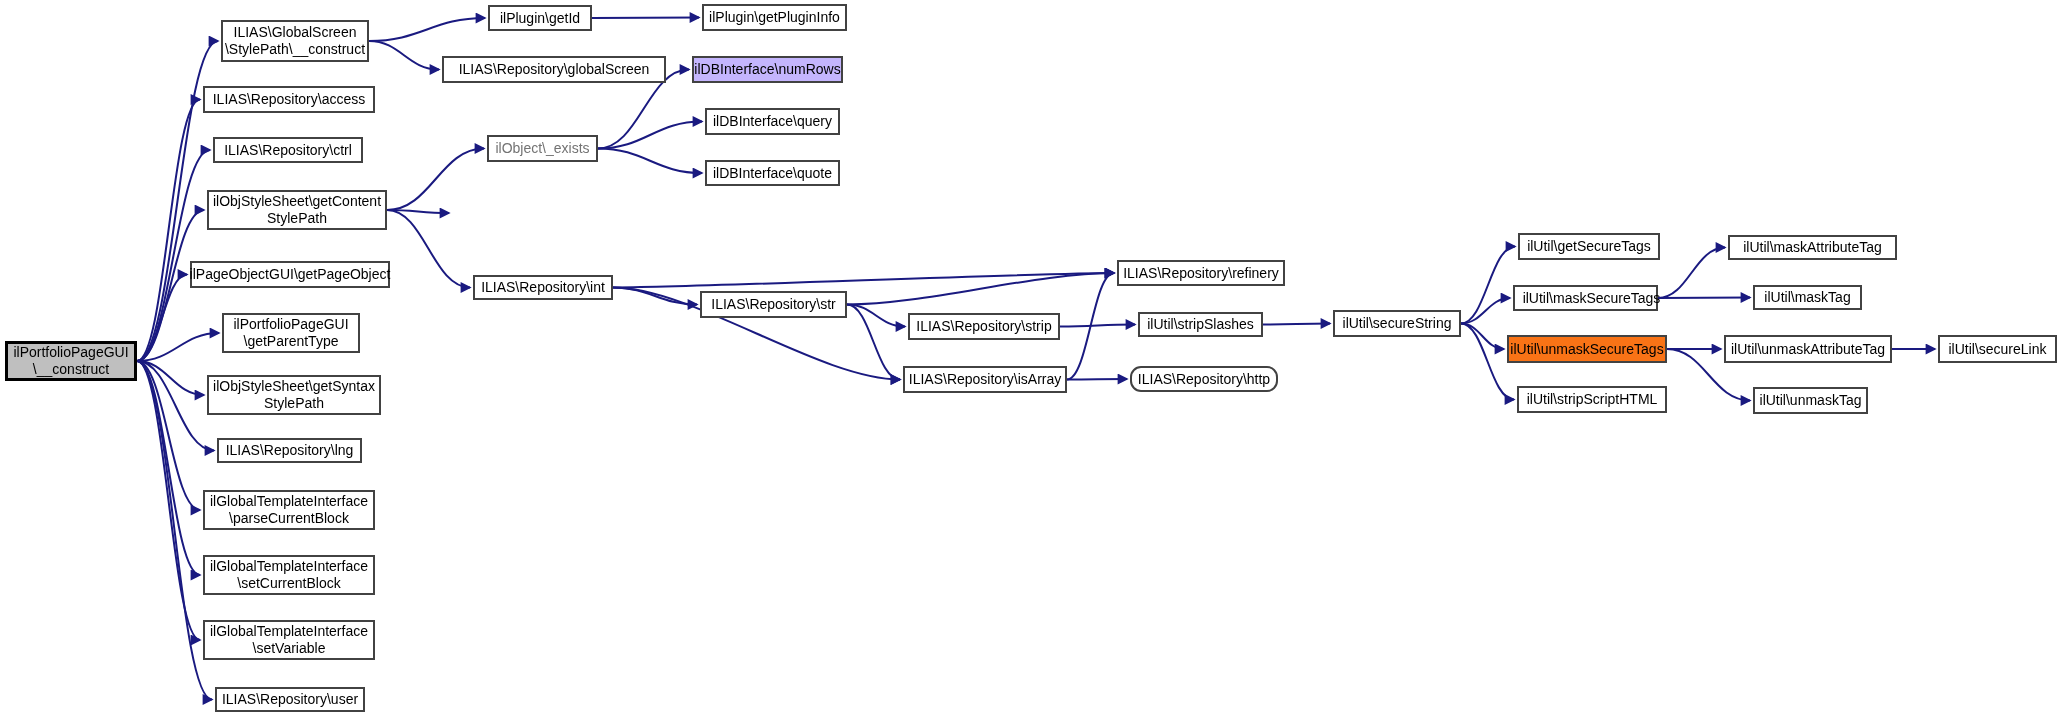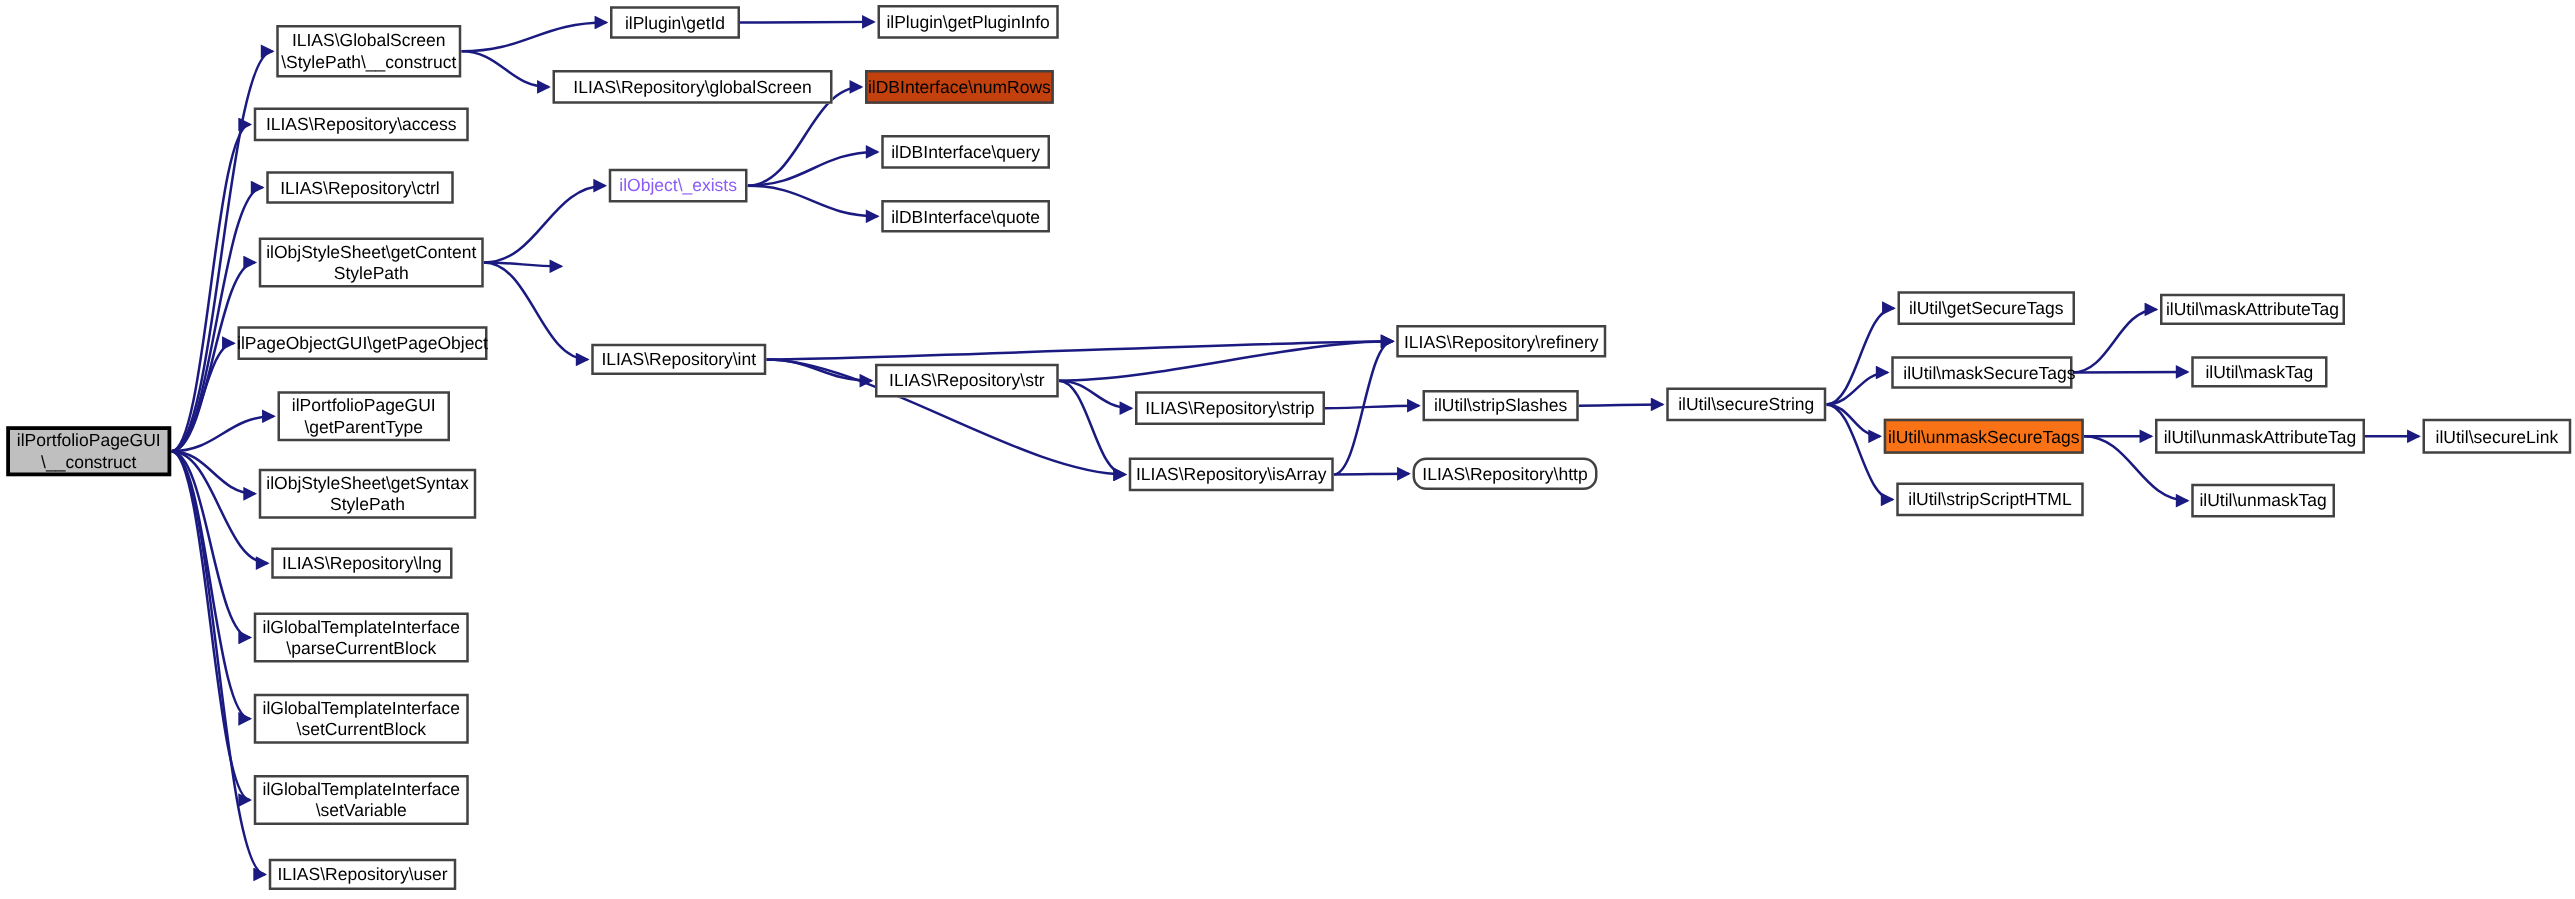--- a/index.html
+++ b/index.html
@@ -84,24 +84,24 @@
       </g>
   </svg>
 
 <div class="node root" style="left: 5px; top: 341px; width: 132px; height: 40px; border-color: rgb(0, 0, 0); background: rgb(191, 191, 191); color: rgb(0, 0, 0);">ilPortfolioPageGUI
 \__construct</div>
     <div class="node" style="left: 221px; top: 20px; width: 148px; height: 42px; border-color: rgb(66, 66, 66); background: rgb(255, 255, 255); color: rgb(0, 0, 0);">ILIAS\GlobalScreen
 \StylePath\__construct</div>
     <div class="node" style="left: 488px; top: 5px; width: 104px; height: 26px; border-color: rgb(66, 66, 66); background: rgb(255, 255, 255); color: rgb(0, 0, 0);">ilPlugin\getId</div>
     <div class="node" style="left: 702px; top: 4px; width: 145px; height: 27px; border-color: rgb(66, 66, 66); background: rgb(255, 255, 255); color: rgb(0, 0, 0);">ilPlugin\getPluginInfo</div>
     <div class="node" style="left: 442px; top: 56px; width: 224px; height: 27px; border-color: rgb(66, 66, 66); background: rgb(255, 255, 255); color: rgb(0, 0, 0);">ILIAS\Repository\globalScreen</div>
-    <div class="node" style="left: 692px; top: 56px; width: 151px; height: 27px; border-color: rgb(66, 66, 66); background: #c2410c; color: rgb(0, 0, 0);">ilDBInterface\numRows</div>
+    <div class="node" style="left: 692px; top: 56px; width: 151px; height: 27px; border-color: rgb(66, 66, 66); background: #c4b5fd; color: rgb(0, 0, 0);">ilDBInterface\numRows</div>
     <div class="node" style="left: 203px; top: 86px; width: 172px; height: 27px; border-color: rgb(66, 66, 66); background: rgb(255, 255, 255); color: rgb(0, 0, 0);">ILIAS\Repository\access</div>
     <div class="node" style="left: 213px; top: 137px; width: 150px; height: 26px; border-color: rgb(66, 66, 66); background: rgb(255, 255, 255); color: rgb(0, 0, 0);">ILIAS\Repository\ctrl</div>
-    <div class="node" style="left: 487px; top: 135px; width: 111px; height: 27px; border-color: rgb(66, 66, 66); background: rgb(255, 255, 255); color: #8b5cf6;">ilObject\_exists</div>
+    <div class="node" style="left: 487px; top: 135px; width: 111px; height: 27px; border-color: rgb(66, 66, 66); background: rgb(255, 255, 255); color: #737373;">ilObject\_exists</div>
     <div class="node" style="left: 705px; top: 108px; width: 135px; height: 27px; border-color: rgb(66, 66, 66); background: rgb(255, 255, 255); color: rgb(0, 0, 0);">ilDBInterface\query</div>
     <div class="node" style="left: 705px; top: 160px; width: 135px; height: 26px; border-color: rgb(66, 66, 66); background: rgb(255, 255, 255); color: rgb(0, 0, 0);">ilDBInterface\quote</div>
     <div class="node" style="left: 207px; top: 190px; width: 180px; height: 40px; border-color: rgb(66, 66, 66); background: rgb(255, 255, 255); color: rgb(0, 0, 0);">ilObjStyleSheet\getContent
 StylePath</div>
     <div class="node" style="left: 190px; top: 261px; width: 200px; height: 27px; border-color: rgb(66, 66, 66); background: rgb(255, 255, 255); color: rgb(0, 0, 0);">ilPageObjectGUI\getPageObject</div>
     <div class="node" style="left: 473px; top: 275px; width: 140px; height: 25px; border-color: rgb(66, 66, 66); background: rgb(255, 255, 255); color: rgb(0, 0, 0);">ILIAS\Repository\int</div>
     <div class="node" style="left: 700px; top: 291px; width: 147px; height: 27px; border-color: rgb(66, 66, 66); background: rgb(255, 255, 255); color: rgb(0, 0, 0);">ILIAS\Repository\str</div>
     <div class="node" style="left: 1117px; top: 260px; width: 168px; height: 26px; border-color: rgb(66, 66, 66); background: rgb(255, 255, 255); color: rgb(0, 0, 0);">ILIAS\Repository\refinery</div>
     <div class="node" style="left: 908px; top: 313px; width: 152px; height: 27px; border-color: rgb(66, 66, 66); background: rgb(255, 255, 255); color: rgb(0, 0, 0);">ILIAS\Repository\strip</div>
     <div class="node" style="left: 1138px; top: 312px; width: 125px; height: 25px; border-color: rgb(66, 66, 66); background: rgb(255, 255, 255); color: rgb(0, 0, 0);">ilUtil\stripSlashes</div>
@@ -114,21 +114,21 @@
 StylePath</div>
     <div class="node" style="left: 217px; top: 438px; width: 145px; height: 25px; border-color: rgb(66, 66, 66); background: rgb(255, 255, 255); color: rgb(0, 0, 0);">ILIAS\Repository\lng</div>
     <div class="node" style="left: 203px; top: 490px; width: 172px; height: 40px; border-color: rgb(66, 66, 66); background: rgb(255, 255, 255); color: rgb(0, 0, 0);">ilGlobalTemplateInterface
 \parseCurrentBlock</div>
     <div class="node" style="left: 203px; top: 555px; width: 172px; height: 40px; border-color: rgb(66, 66, 66); background: rgb(255, 255, 255); color: rgb(0, 0, 0);">ilGlobalTemplateInterface
 \setCurrentBlock</div>
     <div class="node" style="left: 203px; top: 620px; width: 172px; height: 40px; border-color: rgb(66, 66, 66); background: rgb(255, 255, 255); color: rgb(0, 0, 0);">ilGlobalTemplateInterface
 \setVariable</div>
     <div class="node" style="left: 215px; top: 687px; width: 150px; height: 25px; border-color: rgb(66, 66, 66); background: rgb(255, 255, 255); color: rgb(0, 0, 0);">ILIAS\Repository\user</div>
     <div class="node" style="left: 1518px; top: 233px; width: 142px; height: 27px; border-color: rgb(66, 66, 66); background: rgb(255, 255, 255); color: rgb(0, 0, 0);">ilUtil\getSecureTags</div>
-    <div class="node" style="left: 1728px; top: 235px; width: 148px; height: 25px; border-color: rgb(66, 66, 66); background: rgb(255, 255, 255); color: rgb(0, 0, 0);">ilUtil\maskAttributeTag</div>
+    <div class="node" style="left: 1728px; top: 235px; width: 169px; height: 25px; border-color: rgb(66, 66, 66); background: rgb(255, 255, 255); color: rgb(0, 0, 0);">ilUtil\maskAttributeTag</div>
     <div class="node" style="left: 1513px; top: 285px; width: 145px; height: 26px; border-color: rgb(66, 66, 66); background: rgb(255, 255, 255); color: rgb(0, 0, 0); padding-left: 12px;">ilUtil\maskSecureTags</div>
     <div class="node" style="left: 1753px; top: 285px; width: 109px; height: 25px; border-color: rgb(66, 66, 66); background: rgb(255, 255, 255); color: rgb(0, 0, 0);">ilUtil\maskTag</div>
     <div class="node" style="left: 1507px; top: 335px; width: 160px; height: 28px; border-color: rgb(66, 66, 66); background: #f97316; color: rgb(0, 0, 0);">ilUtil\unmaskSecureTags</div>
     <div class="node" style="left: 1724px; top: 335px; width: 168px; height: 28px; border-color: rgb(66, 66, 66); background: rgb(255, 255, 255); color: rgb(0, 0, 0);">ilUtil\unmaskAttributeTag</div>
     <div class="node" style="left: 1938px; top: 335px; width: 119px; height: 28px; border-color: rgb(66, 66, 66); background: rgb(255, 255, 255); color: rgb(0, 0, 0);">ilUtil\secureLink</div>
     <div class="node" style="left: 1517px; top: 386px; width: 150px; height: 27px; border-color: rgb(66, 66, 66); background: rgb(255, 255, 255); color: rgb(0, 0, 0);">ilUtil\stripScriptHTML</div>
     <div class="node" style="left: 1753px; top: 387px; width: 115px; height: 27px; border-color: rgb(66, 66, 66); background: rgb(255, 255, 255); color: rgb(0, 0, 0);">ilUtil\unmaskTag</div>
   </div>
 
 </body></html>

